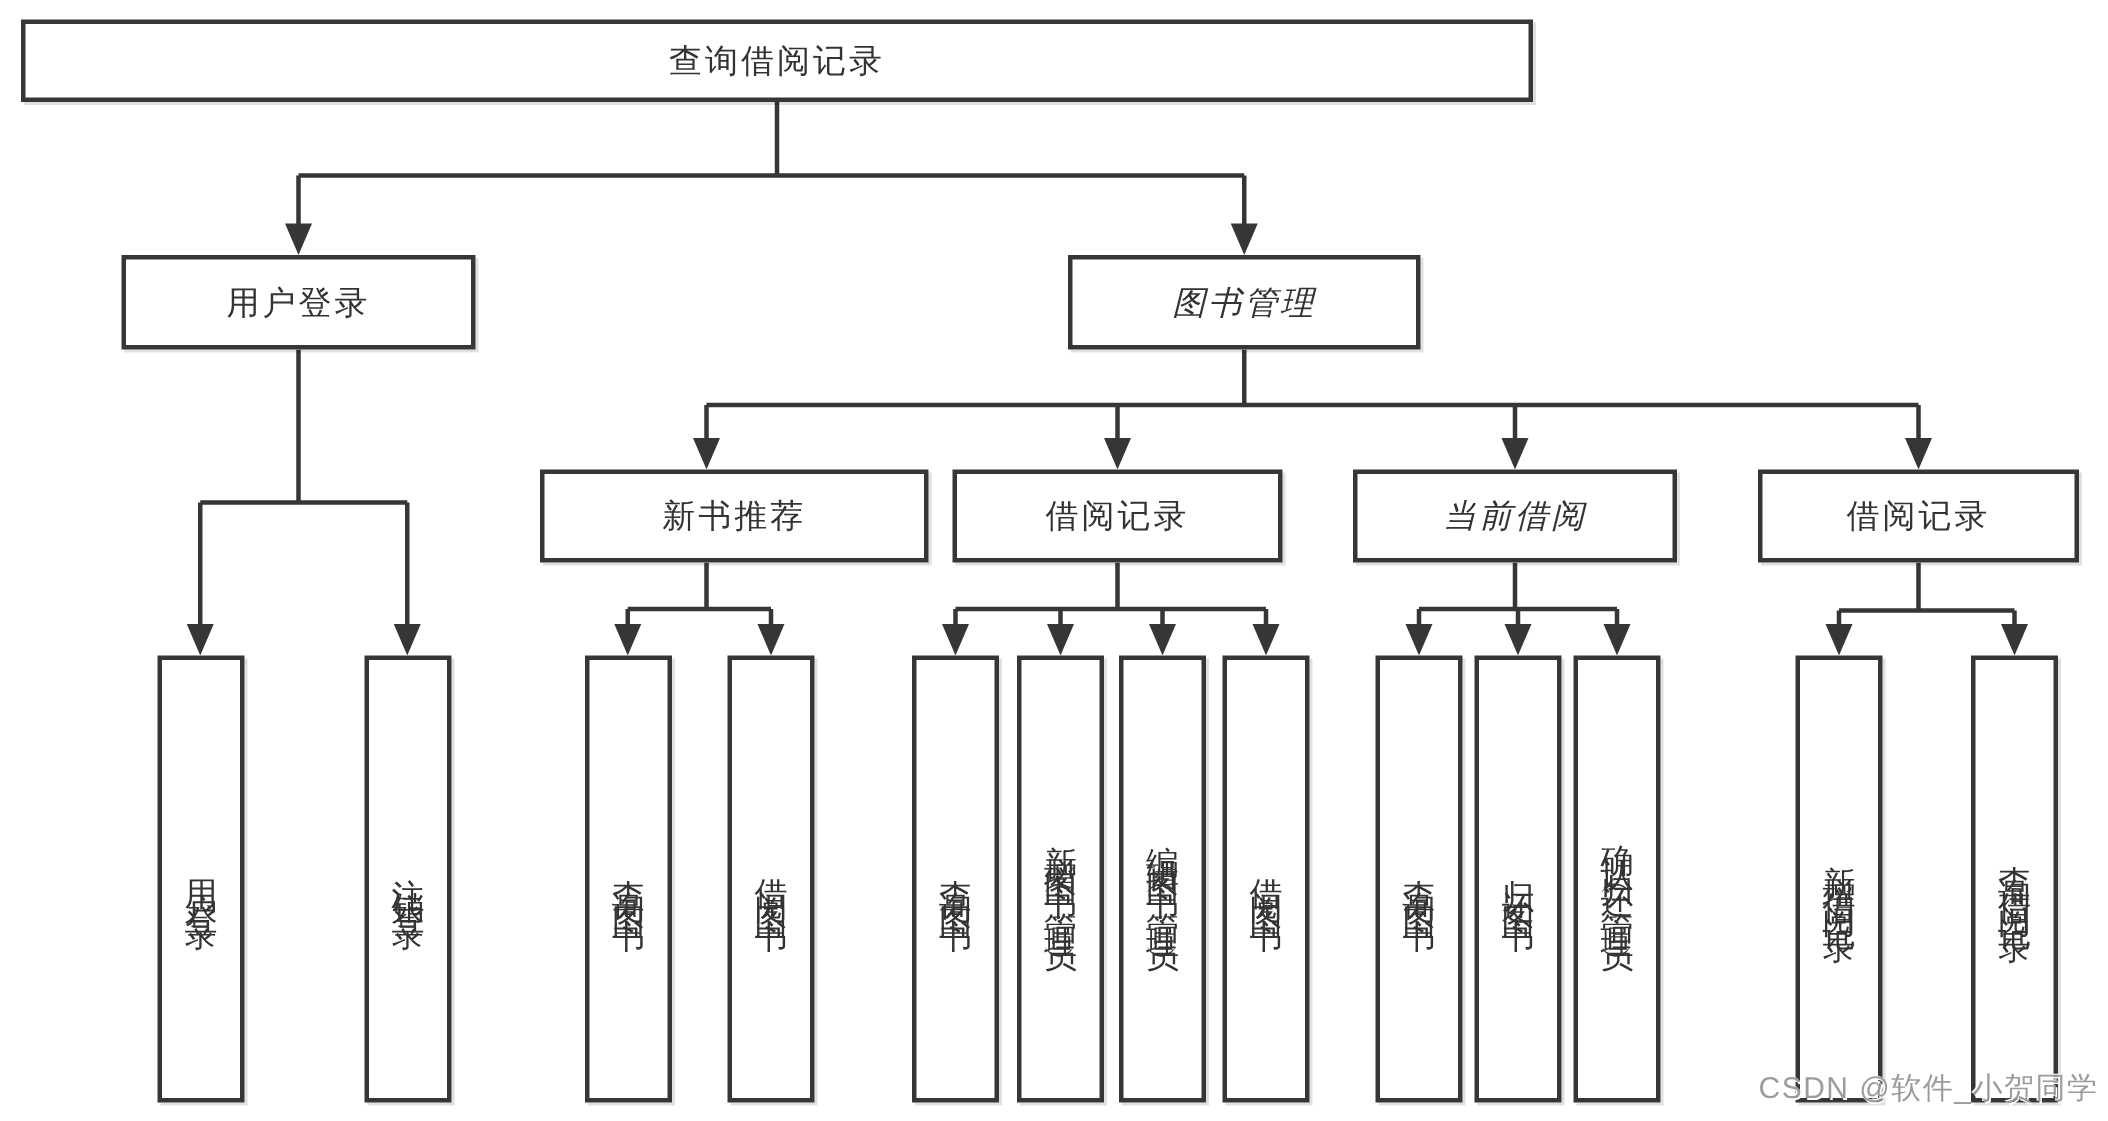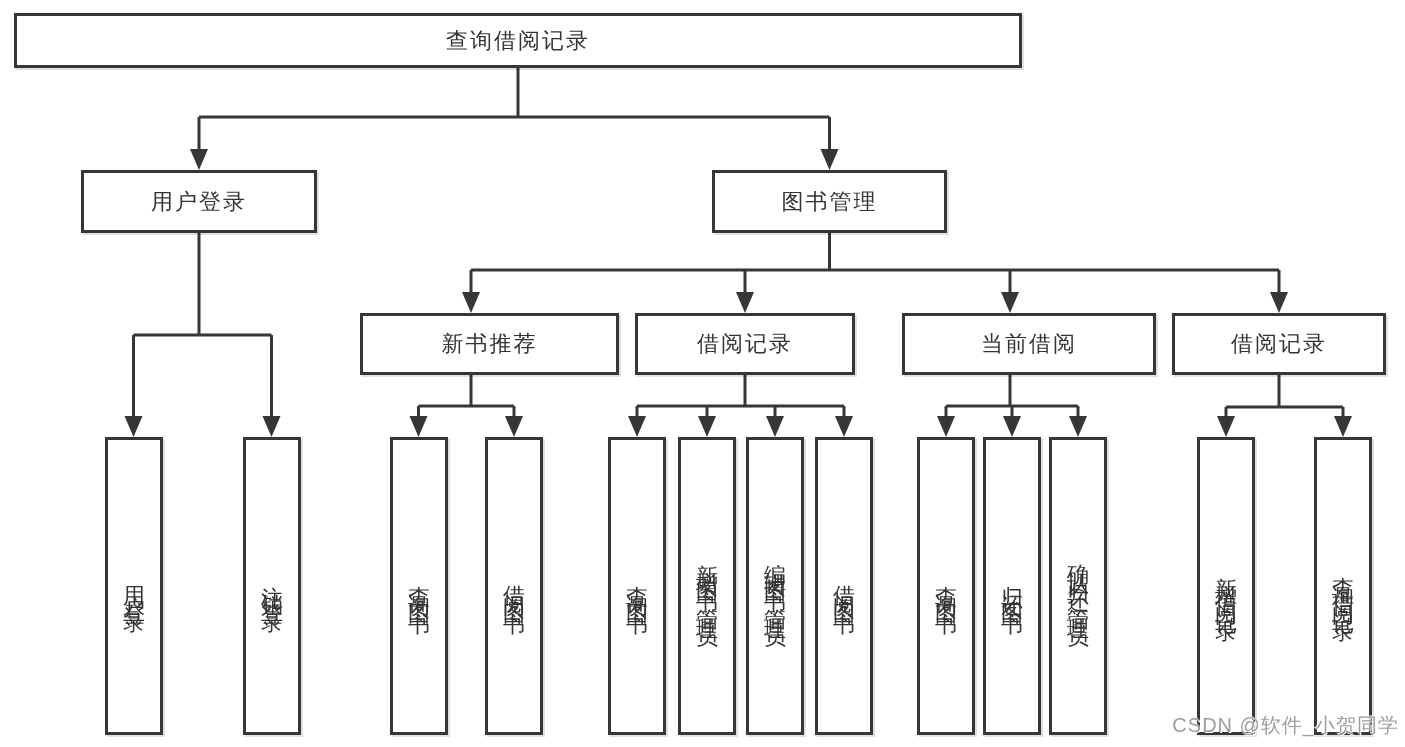--- a/index.html
+++ b/index.html
@@ -35,24 +35,24 @@
   .leaf .vlabel{
     writing-mode:vertical-rl;
     text-orientation:mixed;
     font-size:22px;
     line-height:1;
     letter-spacing:9px;
   }
   
   .n-root {left:14px;  top:13px;  width:1008px;height:55px;}
   .n-login{left:81px;  top:170px; width:236px; height:63px;}
-  .n-mgmt {left:712px; top:170px; width:235px; height:63px;}
+  .n-mgmt {left:712px; top:170px; width:235px; height:63px;font-style:italic;}
   .n-l3-0 {left:360px; top:313px; width:259px; height:62px;}
   .n-l3-1 {left:635px; top:313px; width:220px; height:62px;}
-  .n-l3-2 {left:902px; top:313px; width:254px; height:62px;}
+  .n-l3-2 {left:902px; top:313px; width:216px; height:62px;font-style:italic;}
   .n-l3-3 {left:1172px;top:313px; width:214px; height:62px;}
   .leaf   {top:437px;  width:58px; height:298px;}
   .lf-a0{left:105px;}  .lf-a1{left:243px;}
   .lf-b0{left:390px;}  .lf-b1{left:485px;}
   .lf-c0{left:608px;}  .lf-c1{left:678px;} .lf-c2{left:746px;} .lf-c3{left:815px;}
   .lf-d0{left:917px;}  .lf-d1{left:983px;} .lf-d2{left:1049px;}
   .lf-e0{left:1197px;} .lf-e1{left:1314px;}
   .watermark{
     position:absolute;
     right:6px;top:712px;

